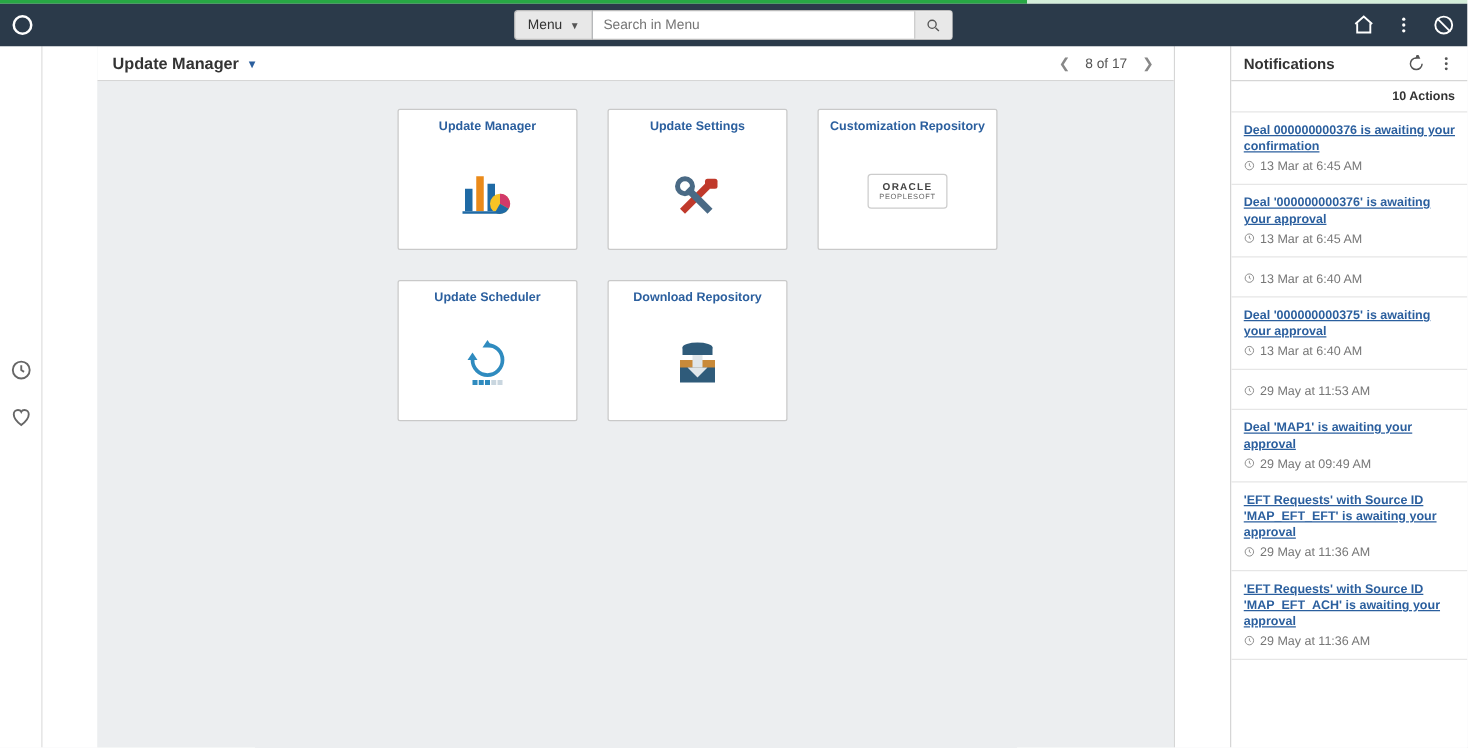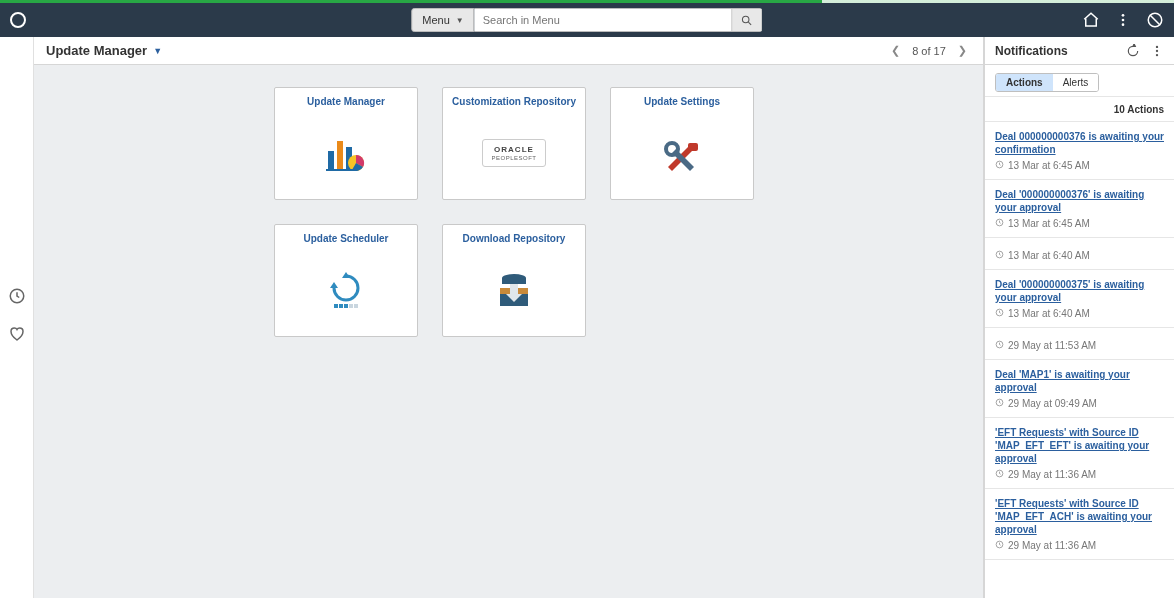--- a/index.html
+++ b/index.html
@@ -9,21 +9,21 @@
 .topbar-center { position: absolute; left: 50%; transform: translateX(-50%); display: flex; align-items: center; }
 .menu-btn { background:#e8e8e8; border:1px solid #bbb; height:24px; padding:0 10px; font-size:11px; display:flex; align-items:center; border-radius:3px 0 0 3px; cursor:pointer; color:#333; }
 .menu-btn .caret { margin-left:6px; font-size:8px; color:#555; }
 .search-wrap { display:flex; align-items:center; background:#fff; border-radius:0 3px 3px 0; height:24px; width:288px; border:1px solid #bbb; border-left:none; }
 .search-input { flex:1; border:none; outline:none; font-size:11px; padding:0 8px; color:#333; background:transparent; }
 .search-btn { width:30px; height:22px; display:flex; align-items:center; justify-content:center; border:none; background:#e8e8e8; border-left:1px solid #ccc; cursor:pointer; }
 .search-btn svg { width:13px; height:13px; stroke:#555; }
 .topbar-right { margin-left:auto; display:flex; align-items:center; gap:14px; }
 .topbar-right .icon { width:18px; height:18px; display:flex; align-items:center; justify-content:center; color:#fff; cursor:pointer; }
 .green-strip { height:3px; background:linear-gradient(90deg,#28a745 0%,#28a745 70%, rgba(40,167,69,0.2) 70%, rgba(40,167,69,0.2) 100%); }
-.page { display:flex; height:calc(100% - 37px); }
+.page { display:flex; height:calc(100% - 37px);gap:44px; }
 .leftrail { width:34px; background:#fff; border-right:1px solid #e0e0e0; display:flex; flex-direction:column; align-items:center; padding-top:250px; gap:20px; }
 .leftrail .rail-icon { color:#666; cursor:pointer; }
 .main { flex:1; display:flex; flex-direction:column; border-right:1px solid #d6d6d6; background:#eceef0; }
 .main-header { height:28px; display:flex; align-items:center; padding:0 12px; background:#fff; border-bottom:1px solid #d6d6d6; }
 .main-title { font-size:13px; font-weight:bold; color:#333; display:flex; align-items:center; cursor:pointer; }
 .main-title .caret { margin-left:6px; color:#2b5f9e; font-size:9px; }
 .pager { margin-left:auto; display:flex; align-items:center; gap:8px; font-size:11px; color:#555; }
 .pager .arrow { cursor:pointer; color:#888; padding:2px 4px; }
 .tiles-area { flex:1; padding:22px 0 0 240px; background:#eceef0; overflow:auto; }
 .tile-row { display:flex; gap:24px; margin-bottom:24px; }
@@ -134,38 +134,38 @@
               <rect x="24" y="16" width="6" height="22" fill="#1f6aa5"></rect>
               <circle cx="34" cy="32" r="8" fill="#f7c325"></circle>
               <path d="M34 32 L34 24 A8 8 0 0 1 41 36 Z" fill="#d23a6a"></path>
               <path d="M34 32 L41 36 A8 8 0 0 1 30 39 Z" fill="#1f6aa5"></path>
               <rect x="4" y="38" width="30" height="2" fill="#1f6aa5"></rect>
             </svg>
           </div>
         </div>
 
         <div class="tile">
-          <div class="tile-title">Customization Repository</div>
-          <div class="tile-icon">
-            <div style="border:1px solid #ccc;border-radius:3px;padding:5px 8px;text-align:center;">
-              <div style="font-size:8px;font-weight:bold;letter-spacing:1px;color:#444;">ORACLE</div>
-              <div style="font-size:6px;letter-spacing:0.5px;color:#666;margin-top:1px;">PEOPLESOFT</div>
-            </div>
-          </div>
-        </div>
-
-        <div class="tile">
           <div class="tile-title">Update Settings</div>
           <div class="tile-icon">
             <svg width="48" height="44" viewBox="0 0 48 44">
               <path d="M10 36 L30 16 L34 20 L14 40 Z" fill="#c0392b"></path>
               <rect x="30" y="12" width="10" height="8" rx="2" fill="#c0392b"></rect>
               <path d="M36 36 L18 18 L14 22 L32 40 Z" fill="#4a6a85"></path>
               <circle cx="14" cy="18" r="6" fill="none" stroke="#4a6a85" stroke-width="4"></circle>
             </svg>
+          </div>
+        </div>
+
+        <div class="tile">
+          <div class="tile-title">Customization Repository</div>
+          <div class="tile-icon">
+            <div style="border:1px solid #ccc;border-radius:3px;padding:5px 8px;text-align:center;">
+              <div style="font-size:8px;font-weight:bold;letter-spacing:1px;color:#444;">ORACLE</div>
+              <div style="font-size:6px;letter-spacing:0.5px;color:#666;margin-top:1px;">PEOPLESOFT</div>
+            </div>
           </div>
         </div>
 
       </div>
 
       <div class="tile-row">
 
         <div class="tile">
           <div class="tile-title">Update Scheduler</div>
           <div class="tile-icon">
@@ -211,26 +211,20 @@
           </svg>
       </span>
       <span class="more">
         <svg viewBox="0 0 24 24" width="14" height="14" fill="#555">
             <circle cx="12" cy="5" r="2"></circle>
             <circle cx="12" cy="12" r="2"></circle>
             <circle cx="12" cy="19" r="2"></circle>
           </svg>
       </span>
     </div>
-    <div class="notif-tabs-row">
-      <div class="notif-tabs">
-        <div class="notif-tab active">Actions</div>
-        <div class="notif-tab">Alerts</div>
-      </div>
-    </div>
     <div style="text-align:right;padding:2px 10px 4px 10px;border-bottom:1px solid #e6e6e6;">
       <span class="notif-count">10 Actions</span>
     </div>
     <div class="notif-list" id="notif-list">
         <div class="notif-item">
           <div class="notif-item-title">Deal 000000000376 is awaiting your confirmation</div>
           <div class="notif-item-time">
             <svg viewBox="0 0 24 24" fill="none" stroke-width="2">
               <circle cx="12" cy="12" r="9"></circle>
               <path d="M12 7 V12 L15 14"></path>

